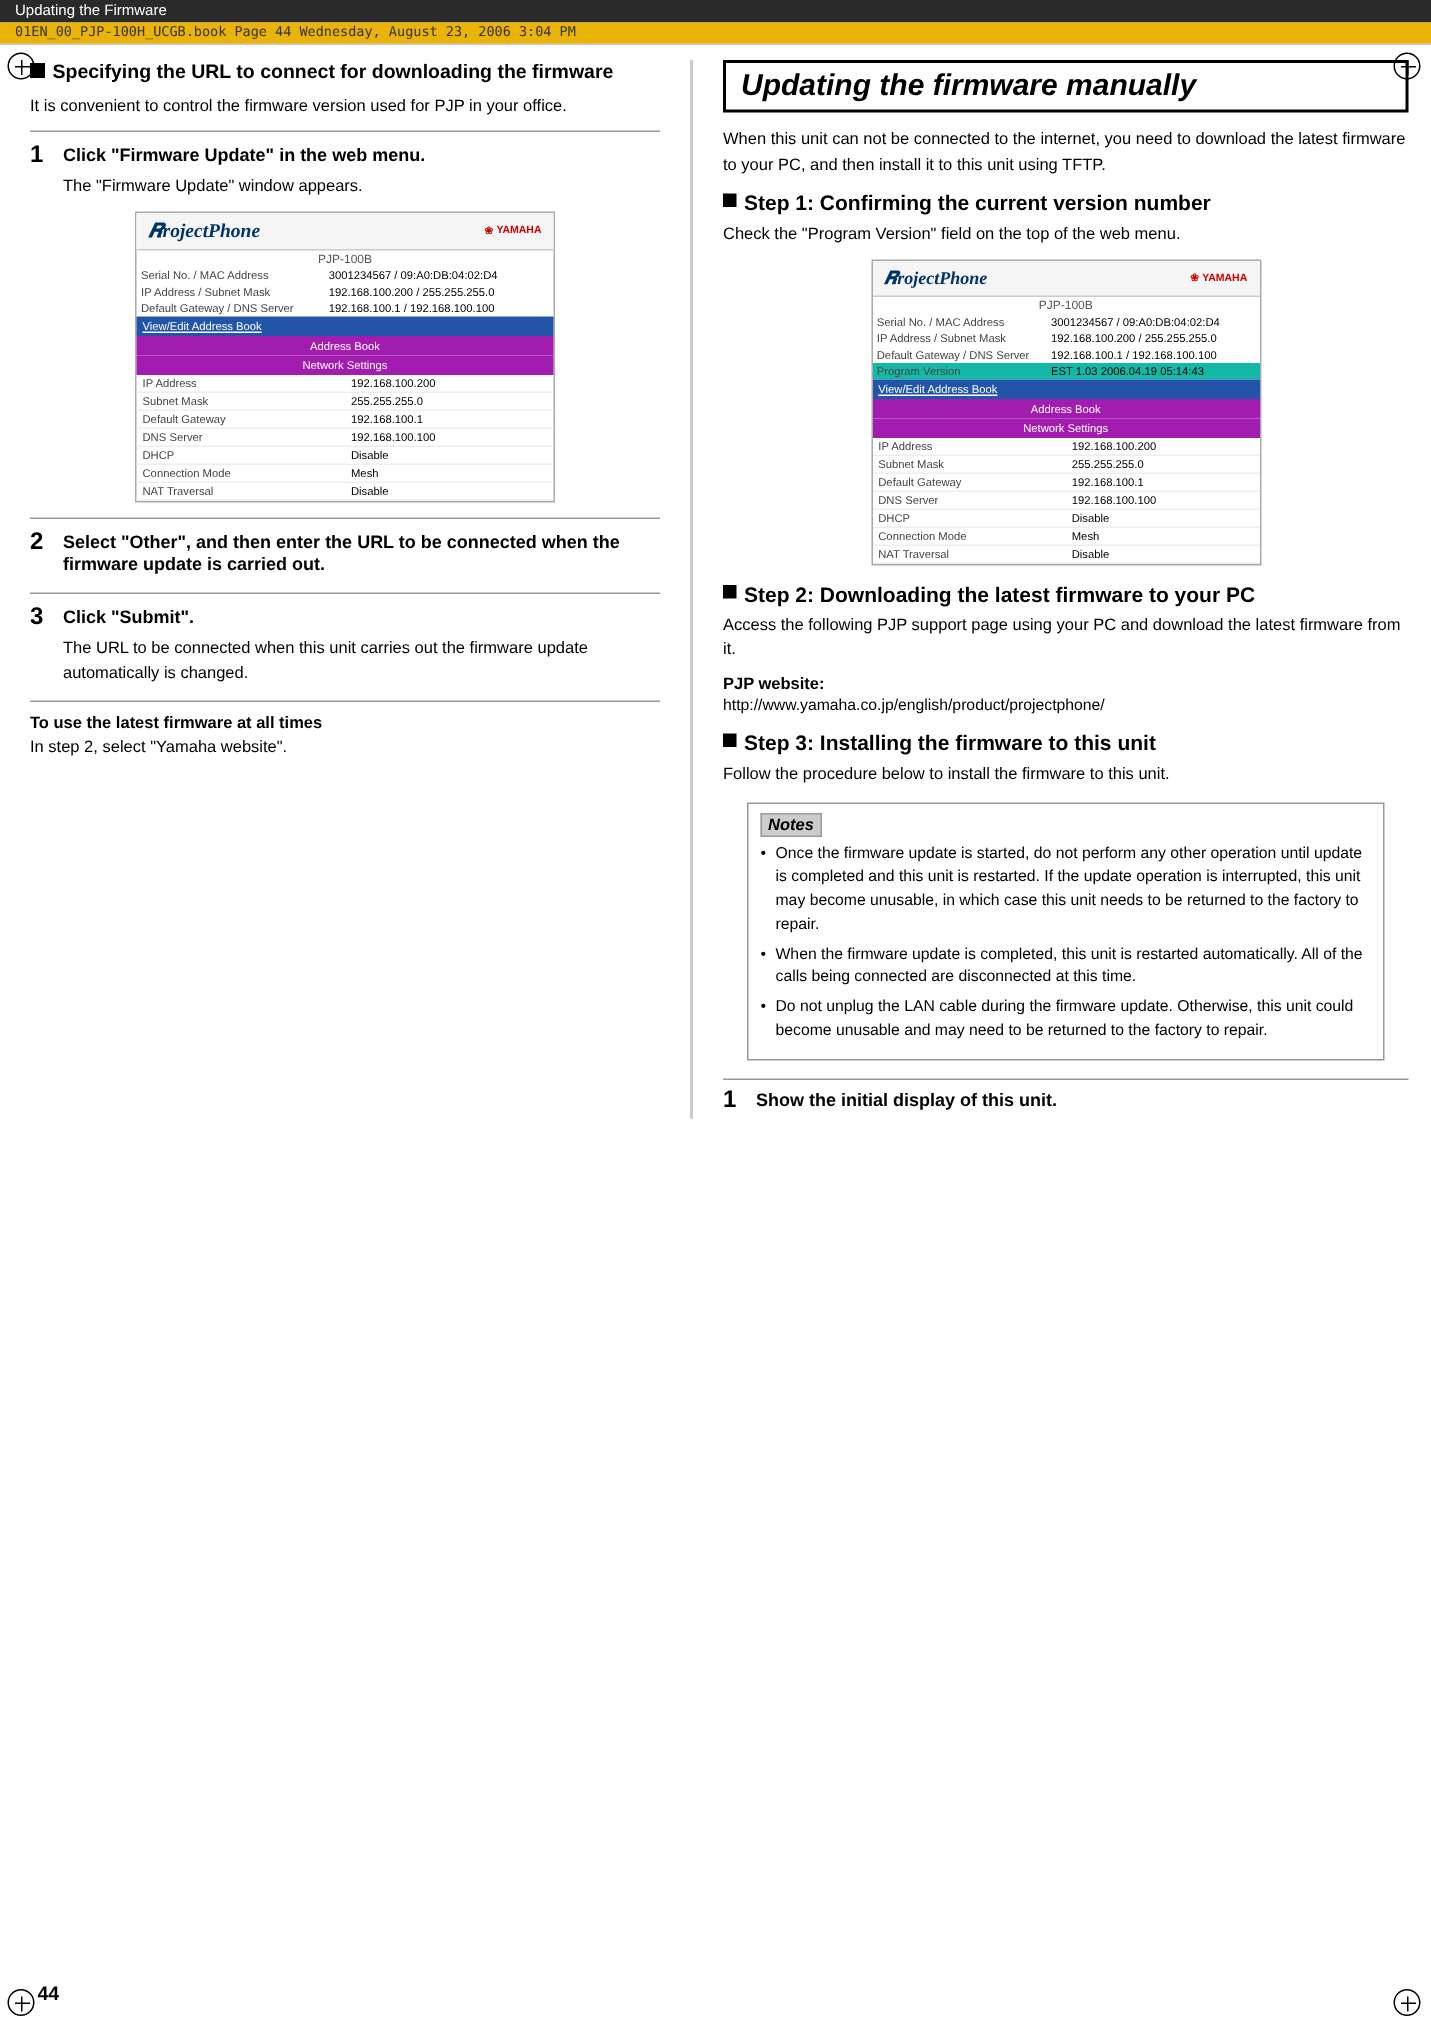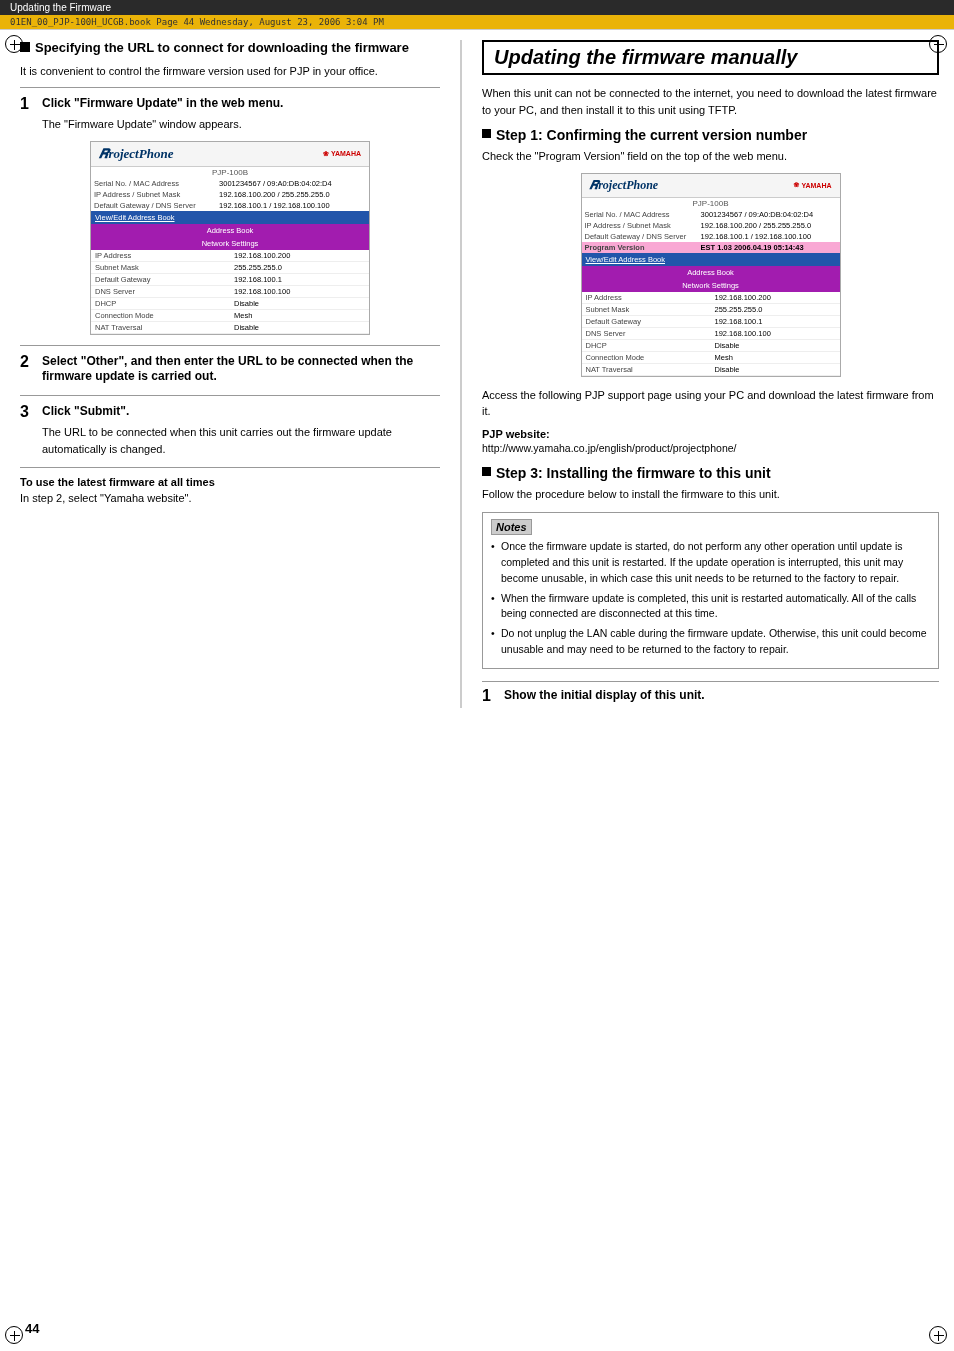--- a/index.html
+++ b/index.html
@@ -252,22 +252,21 @@
     }
     .web-network-table td {
       padding: 1px 4px;
       border-bottom: 1px solid #eee;
     }
     .web-network-table td:first-child {
       color: #444;
       width: 50%;
     }
     .web-network-highlight {
-      background: #f9a8d4;
-      font-weight: bold;
+      background: #14b8a6;
     }
 
     
     .page-number {
       position: absolute;
       bottom: 15px;
       left: 25px;
       font-size: 13px;
       font-weight: bold;
     }
@@ -282,21 +281,21 @@
       padding: 4px 10px;
       margin-bottom: 10px;
       background: #fff;
       display: inline-block;
       width: 100%;
     }
 
     
     .notes-box {
       border: 1px solid #999;
-      margin: 8px 0;
+      margin: 8px 16px;
       padding: 6px 8px;
     }
     .notes-header {
       background: #ccc;
       font-weight: bold;
       font-style: italic;
       font-size: 11px;
       padding: 1px 4px;
       margin-bottom: 4px;
       display: inline-block;
@@ -574,20 +573,24 @@
               <td>NAT Traversal</td>
               <td>Disable</td>
             </tr>
           </tbody>
             </table>
         </div>
       </div>
 
       
       <div class="step-item">
+        <div class="step-heading-main">
+          <div class="bullet-sq-sm"></div>
+          <span class="step-title-main">Step 2: Downloading the latest firmware to your PC</span>
+        </div>
         <p class="body-text">Access the following PJP support page using your PC and download the latest firmware from it.</p>
         <div class="sub-heading">PJP website:</div>
         <p class="url-text">http://www.yamaha.co.jp/english/product/projectphone/</p>
       </div>
 
       
       <div class="step-item">
         <div class="step-heading-main">
           <div class="bullet-sq-sm"></div>
           <span class="step-title-main">Step 3: Installing the firmware to this unit</span>

